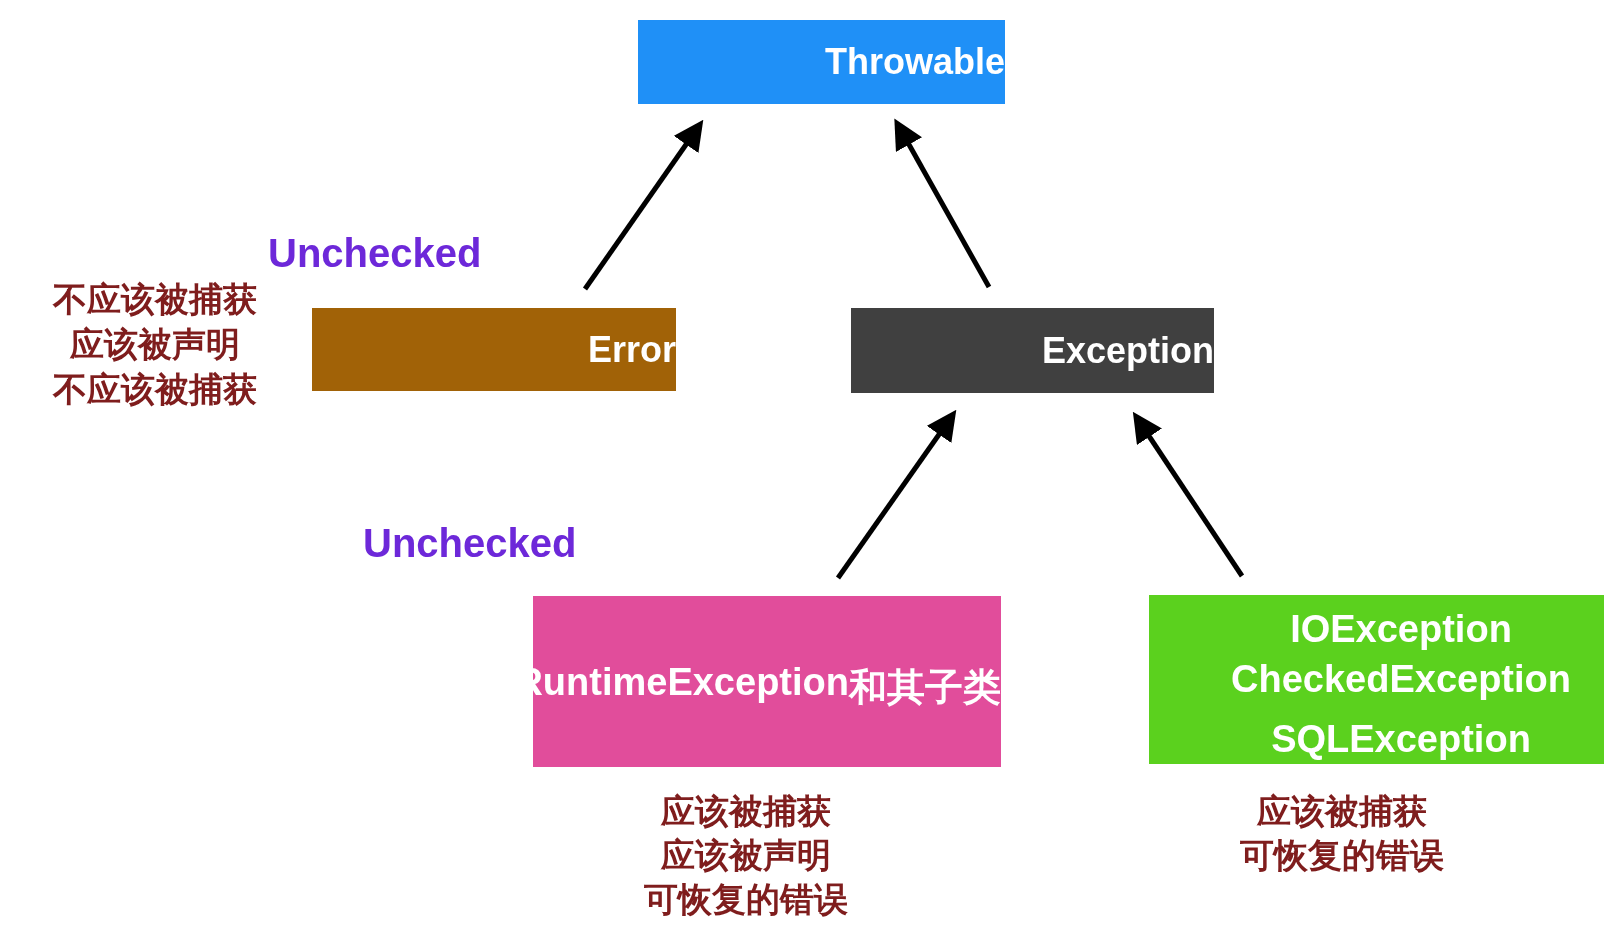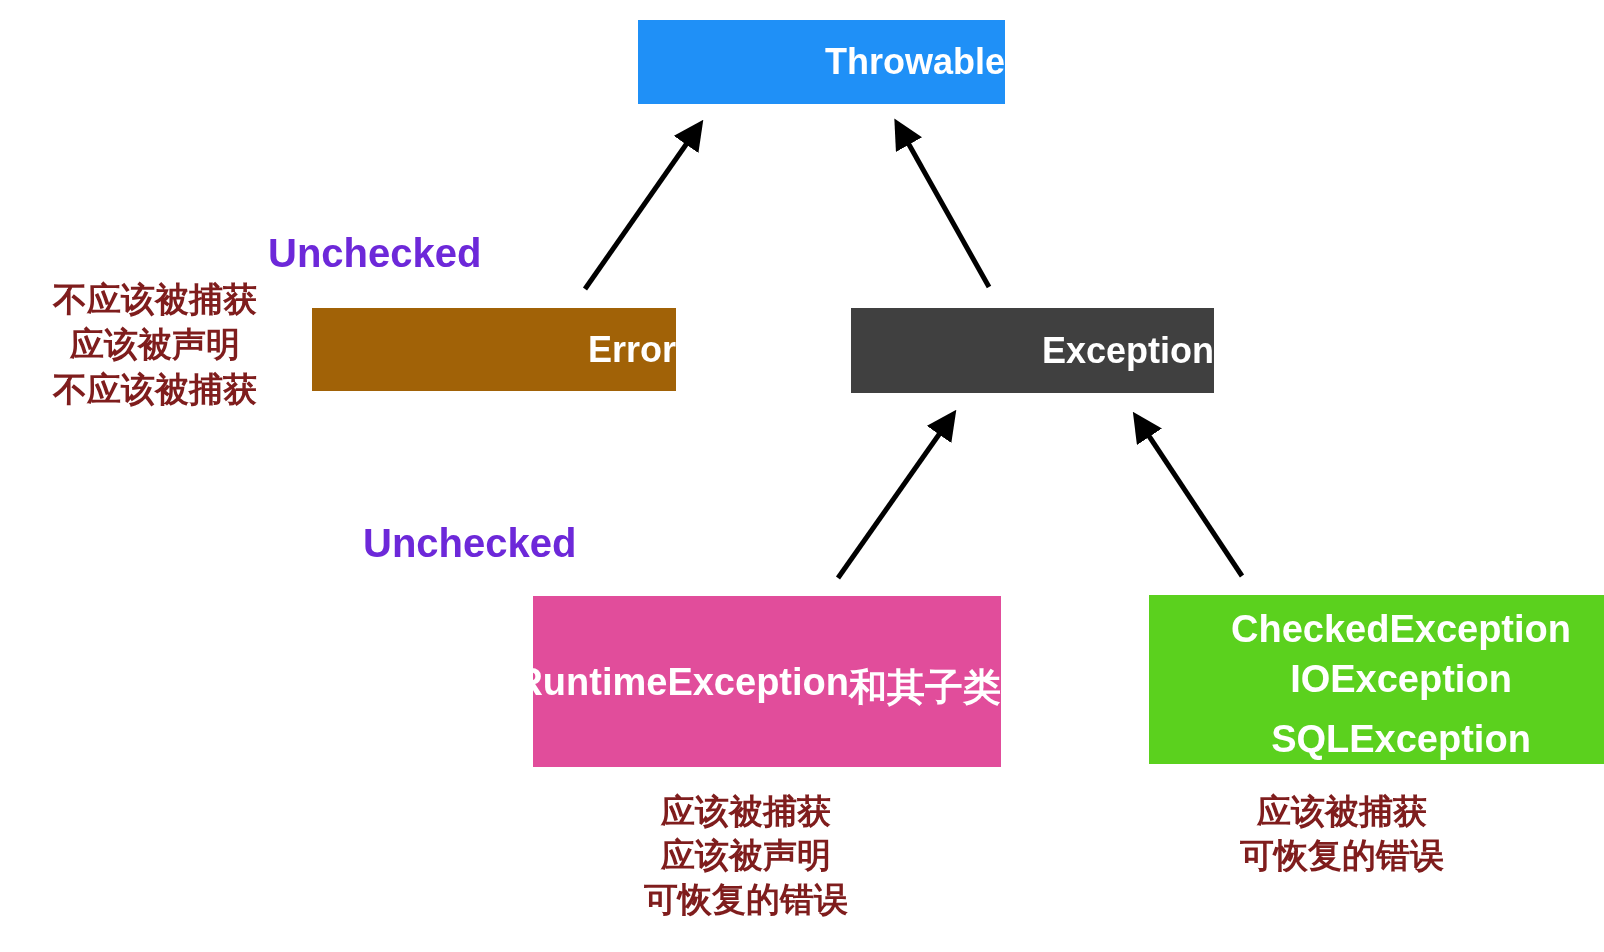--- a/index.html
+++ b/index.html
@@ -101,22 +101,22 @@
   </div>
 
   <div class="unchecked unchecked-runtime">Unchecked</div>
 
   <div class="node node-runtime">
     <div class="line">RuntimeException</div>
     <div class="line">和其子类</div>
   </div>
 
   <div class="node node-checked">
+    <div class="line">IOException</div>
     <div class="line">CheckedException</div>
-    <div class="line">IOException</div>
     <div class="line">SQLException</div>
   </div>
 
   <div class="note note-runtime">
     <div>应该被捕获</div>
     <div>应该被声明</div>
     <div>可恢复的错误</div>
   </div>
 
   <div class="note note-checked">

